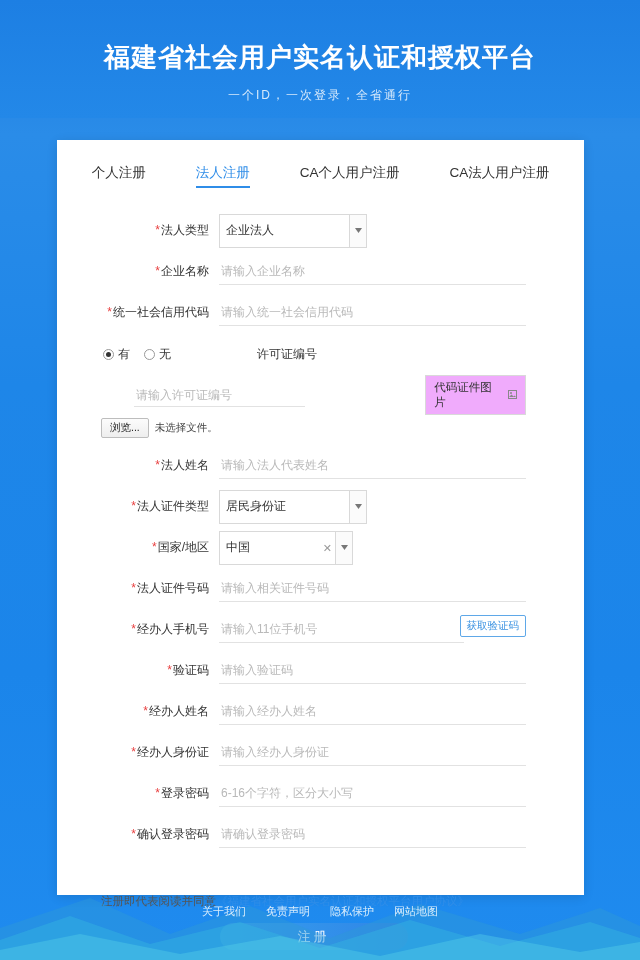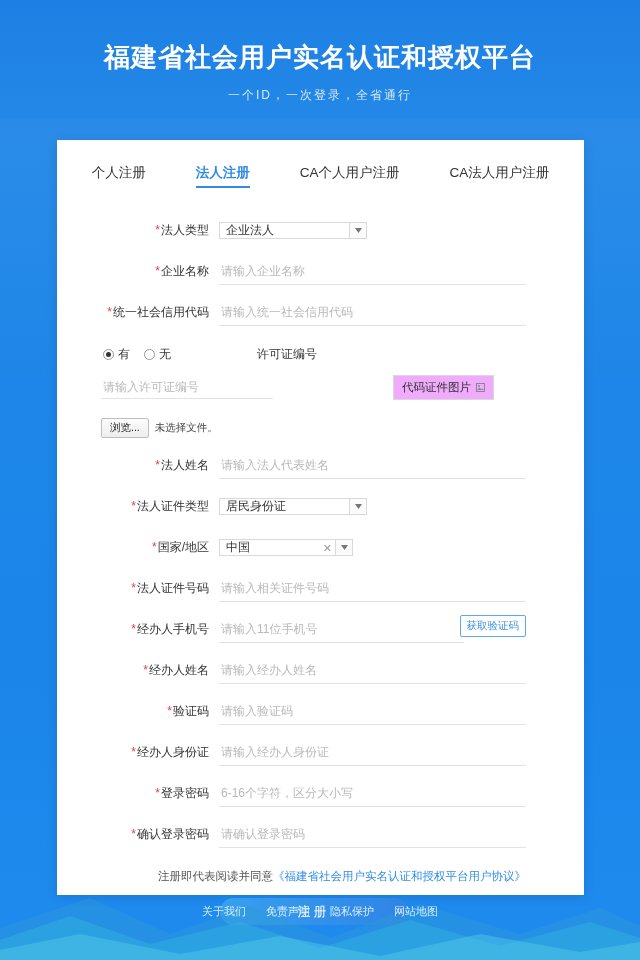--- a/index.html
+++ b/index.html
@@ -49,21 +49,21 @@
   }
   .tabs {
     display: flex;
     justify-content: center;
     gap: 50px;
     padding-top: 24px;
     font-size: 13.5px;
     color: #333;
   }
   .tab { cursor: pointer; padding-bottom: 4px; white-space: nowrap; }
-  .tab.active { color: #2f8de8; border-bottom: 2px solid #2f8de8; font-weight: bold; }
+  .tab.active { color: #2f8de8; border-bottom: 2px solid #2f8de8; }
 
   
   .form {
     margin-top: 22px;
     padding: 0 58px 0 44px;
     font-size: 12px;
     color: #333;
   }
   .row {
     display: flex;
@@ -92,21 +92,21 @@
     background: transparent;
     outline: none;
     padding: 0 2px;
     font-family: "Liberation Sans", sans-serif;
   }
   .underline::placeholder { color: #b9b9b9; }
 
   
   .selbox {
     border: 1px solid #d9d9d9;
-    height: 17px;
+    height: 34px;
     display: flex;
     align-items: center;
     padding: 0 6px;
     font-size: 12px;
     color: #333;
     background: #fff;
     position: relative;
   }
   .selbox .caret {
     position: absolute; right: 0; top: 0; bottom: 0;
@@ -130,21 +130,21 @@
     background: #fff;
   }
   .radio.checked::after {
     content: ""; position: absolute; left: 2px; top: 2px;
     width: 5px; height: 5px; border-radius: 50%; background: #333;
   }
   .radio-label { margin-right: 14px; font-size: 12px; }
   .license-label { margin-left: 72px; font-size: 12px; color:#333; }
 
   
-  .license-row { display:flex; align-items:flex-start; height: 40px; }
+  .license-row { display:flex; align-items:center; height: 40px; margin-left: 33px; }
   .license-input {
     width: 172px;
     border: none; border-bottom: 1px solid #e2e2e2;
     height: 24px; font-size: 12px; outline: none; background: transparent;
     font-family: "Liberation Sans", sans-serif;
   }
   .license-input::placeholder { color: #b9b9b9; }
   .img-btn {
     margin-left: 120px;
     border: 1px solid #d9d9d9;
@@ -175,24 +175,24 @@
     background: #fff;
     font-size: 10.5px;
     padding: 3px 6px;
     border-radius: 2px;
     cursor: pointer;
   }
   .field.with-btn .underline { width: calc(100% - 62px); }
 
   
   .agree {
-    text-align: right;
+    text-align: left;
     font-size: 11.5px;
     color: #555;
-    margin-top: 14px;
+    margin-top: 39px;
   }
   .agree a { color: #2f8de8; text-decoration: none; }
 
   .submit {
     display: block;
     margin: 14px auto 0 auto;
     width: 188px; height: 27px;
     border: none;
     border-radius: 14px;
     background: linear-gradient(90deg,#36a0ef 0%, #2f84e6 100%);
@@ -367,33 +367,33 @@
           <span class="req">*</span><span>经办人手机号</span>
         </div>
         <div class="field with-btn">
           <input class="underline" type="text" placeholder="请输入11位手机号" style="">
           <button class="code-btn">获取验证码</button>
         </div>
       </div>
 
       <div class="row">
         <div class="label">
+          <span class="req">*</span><span>验证码</span>
+        </div>
+        <div class="field">
+          <input class="underline" type="text" placeholder="请输入验证码" style="">
+        </div>
+      </div>
+
+      <div class="row">
+        <div class="label">
           <span class="req">*</span><span>经办人姓名</span>
         </div>
         <div class="field">
           <input class="underline" type="text" placeholder="请输入经办人姓名" style="">
-        </div>
-      </div>
-
-      <div class="row">
-        <div class="label">
-          <span class="req">*</span><span>验证码</span>
-        </div>
-        <div class="field">
-          <input class="underline" type="text" placeholder="请输入验证码" style="">
         </div>
       </div>
 
       <div class="row">
         <div class="label">
           <span class="req">*</span><span>经办人身份证</span>
         </div>
         <div class="field">
           <input class="underline" type="text" placeholder="请输入经办人身份证" style="">
         </div>

